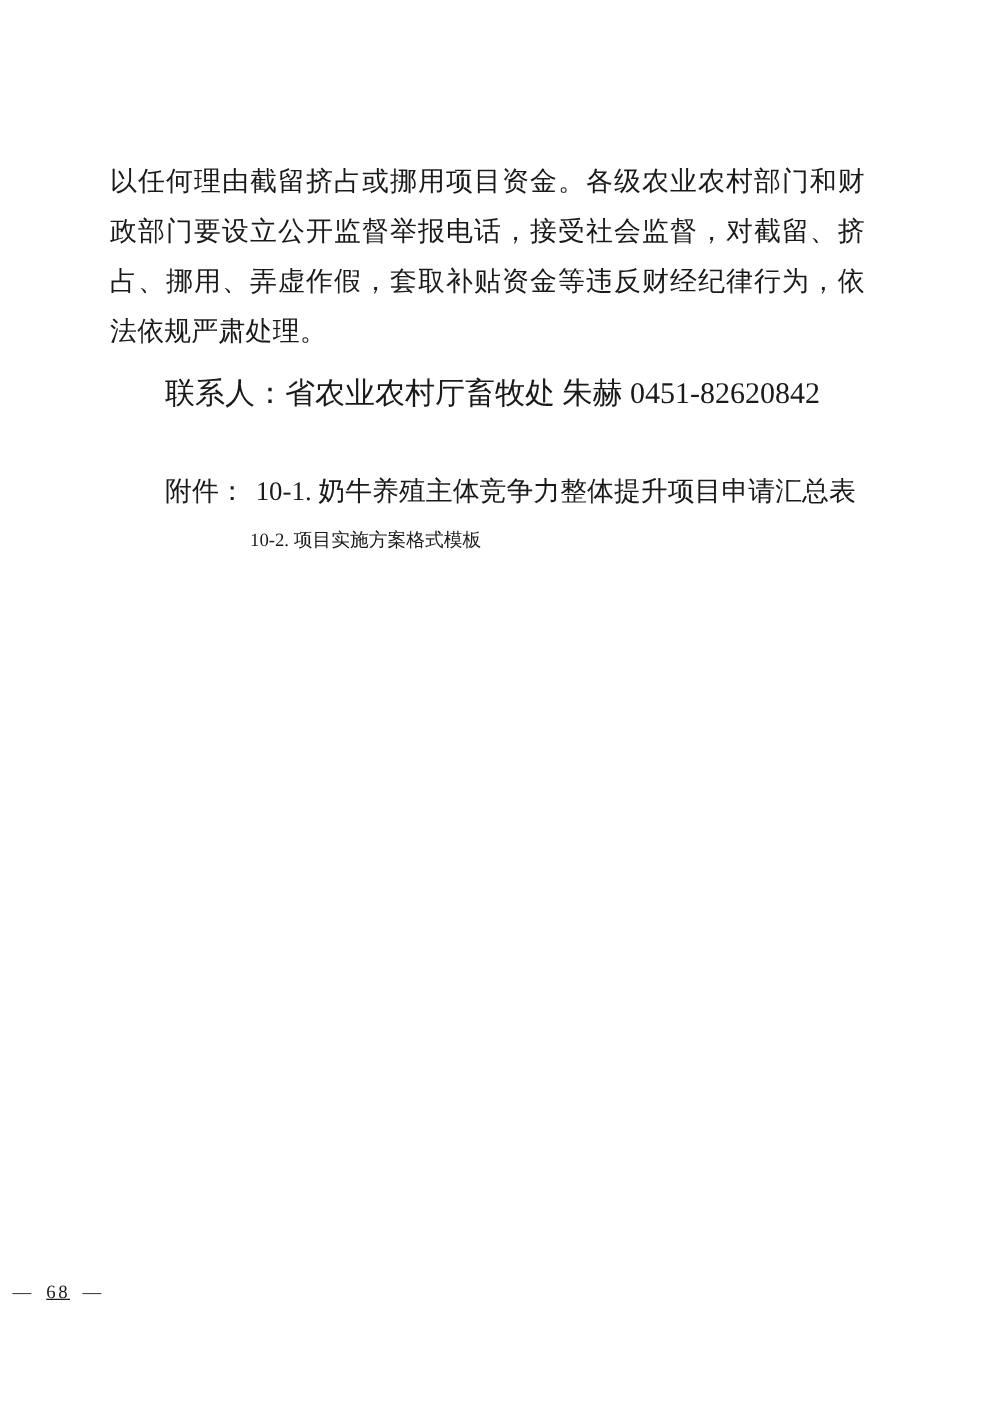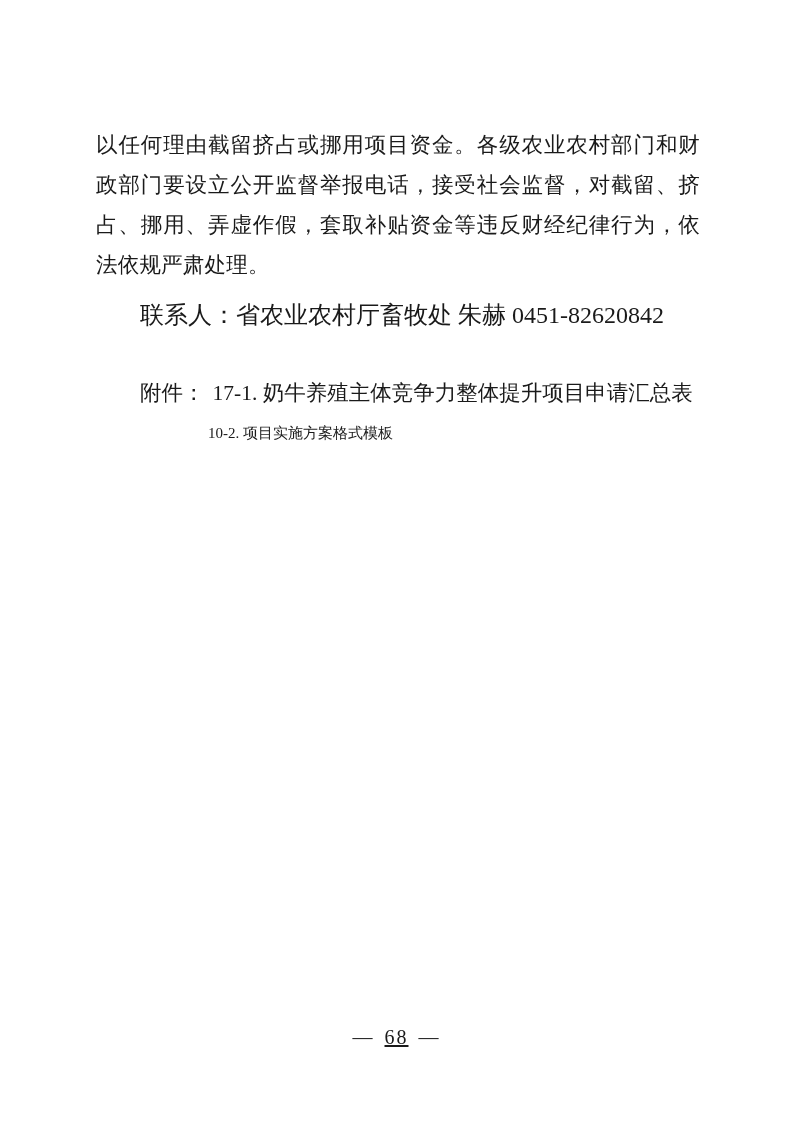--- a/index.html
+++ b/index.html
@@ -12,21 +12,21 @@
     width: 793px;
     height: 1122px;
     background: #ffffff;
     margin: 0 auto;
     overflow: hidden;
     font-family: "Liberation Serif", "DejaVu Serif", serif;
     color: #1a1a1a;
   }
   .content {
     position: absolute;
-    left: 96px;
+    left: 88px;
     top: 125px;
     width: 604px;
   }
   .body-para {
     font-size: 21.5px;
     line-height: 40px;
     text-align: justify;
     text-justify: inter-ideograph;
     letter-spacing: 0.2px;
     margin: 0;
@@ -57,22 +57,22 @@
     line-height: 40px;
     margin: 0;
     padding-left: 112px;
     white-space: nowrap;
   }
   .page-number {
     position: absolute;
     left: 0;
     right: 0;
     top: 1026px;
-    text-align: center;
-    font-size: 20px;
+    text-align: left;
+    font-size: 15px;
     letter-spacing: 2px;
     color: #1a1a1a;
     text-decoration: underline;
   }
   .dash {
     display: inline-block;
     padding: 0 10px;
   }
 </style>
 </head>
@@ -81,21 +81,21 @@
 <div class="page">
 
   <div class="content">
 
     <p class="body-para">以任何理由截留挤占或挪用项目资金。各级农业农村部门和财政部门要设立公开监督举报电话，接受社会监督，对截留、挤占、挪用、弄虚作假，套取补贴资金等违反财经纪律行为，依法依规严肃处理。</p>
 
     <p class="contact-line">联系人：省农业农村厅畜牧处 朱赫 0451-82620842</p>
 
     <div class="attach-block">
       <p class="attach-first">
-        <span class="attach-label">附件：</span><span>17-1. 奶牛养殖主体竞争力整体提升项目申请汇总表</span>
+        <span class="attach-label">附件：</span><span>10-1. 奶牛养殖主体竞争力整体提升项目申请汇总表</span>
       </p>
       <p class="attach-item">10-2. 项目实施方案格式模板</p>
     </div>
 
   </div>
 
   <div class="page-number">
     <span class="dash">—</span><span>68</span><span class="dash">—</span>
   </div>
 

